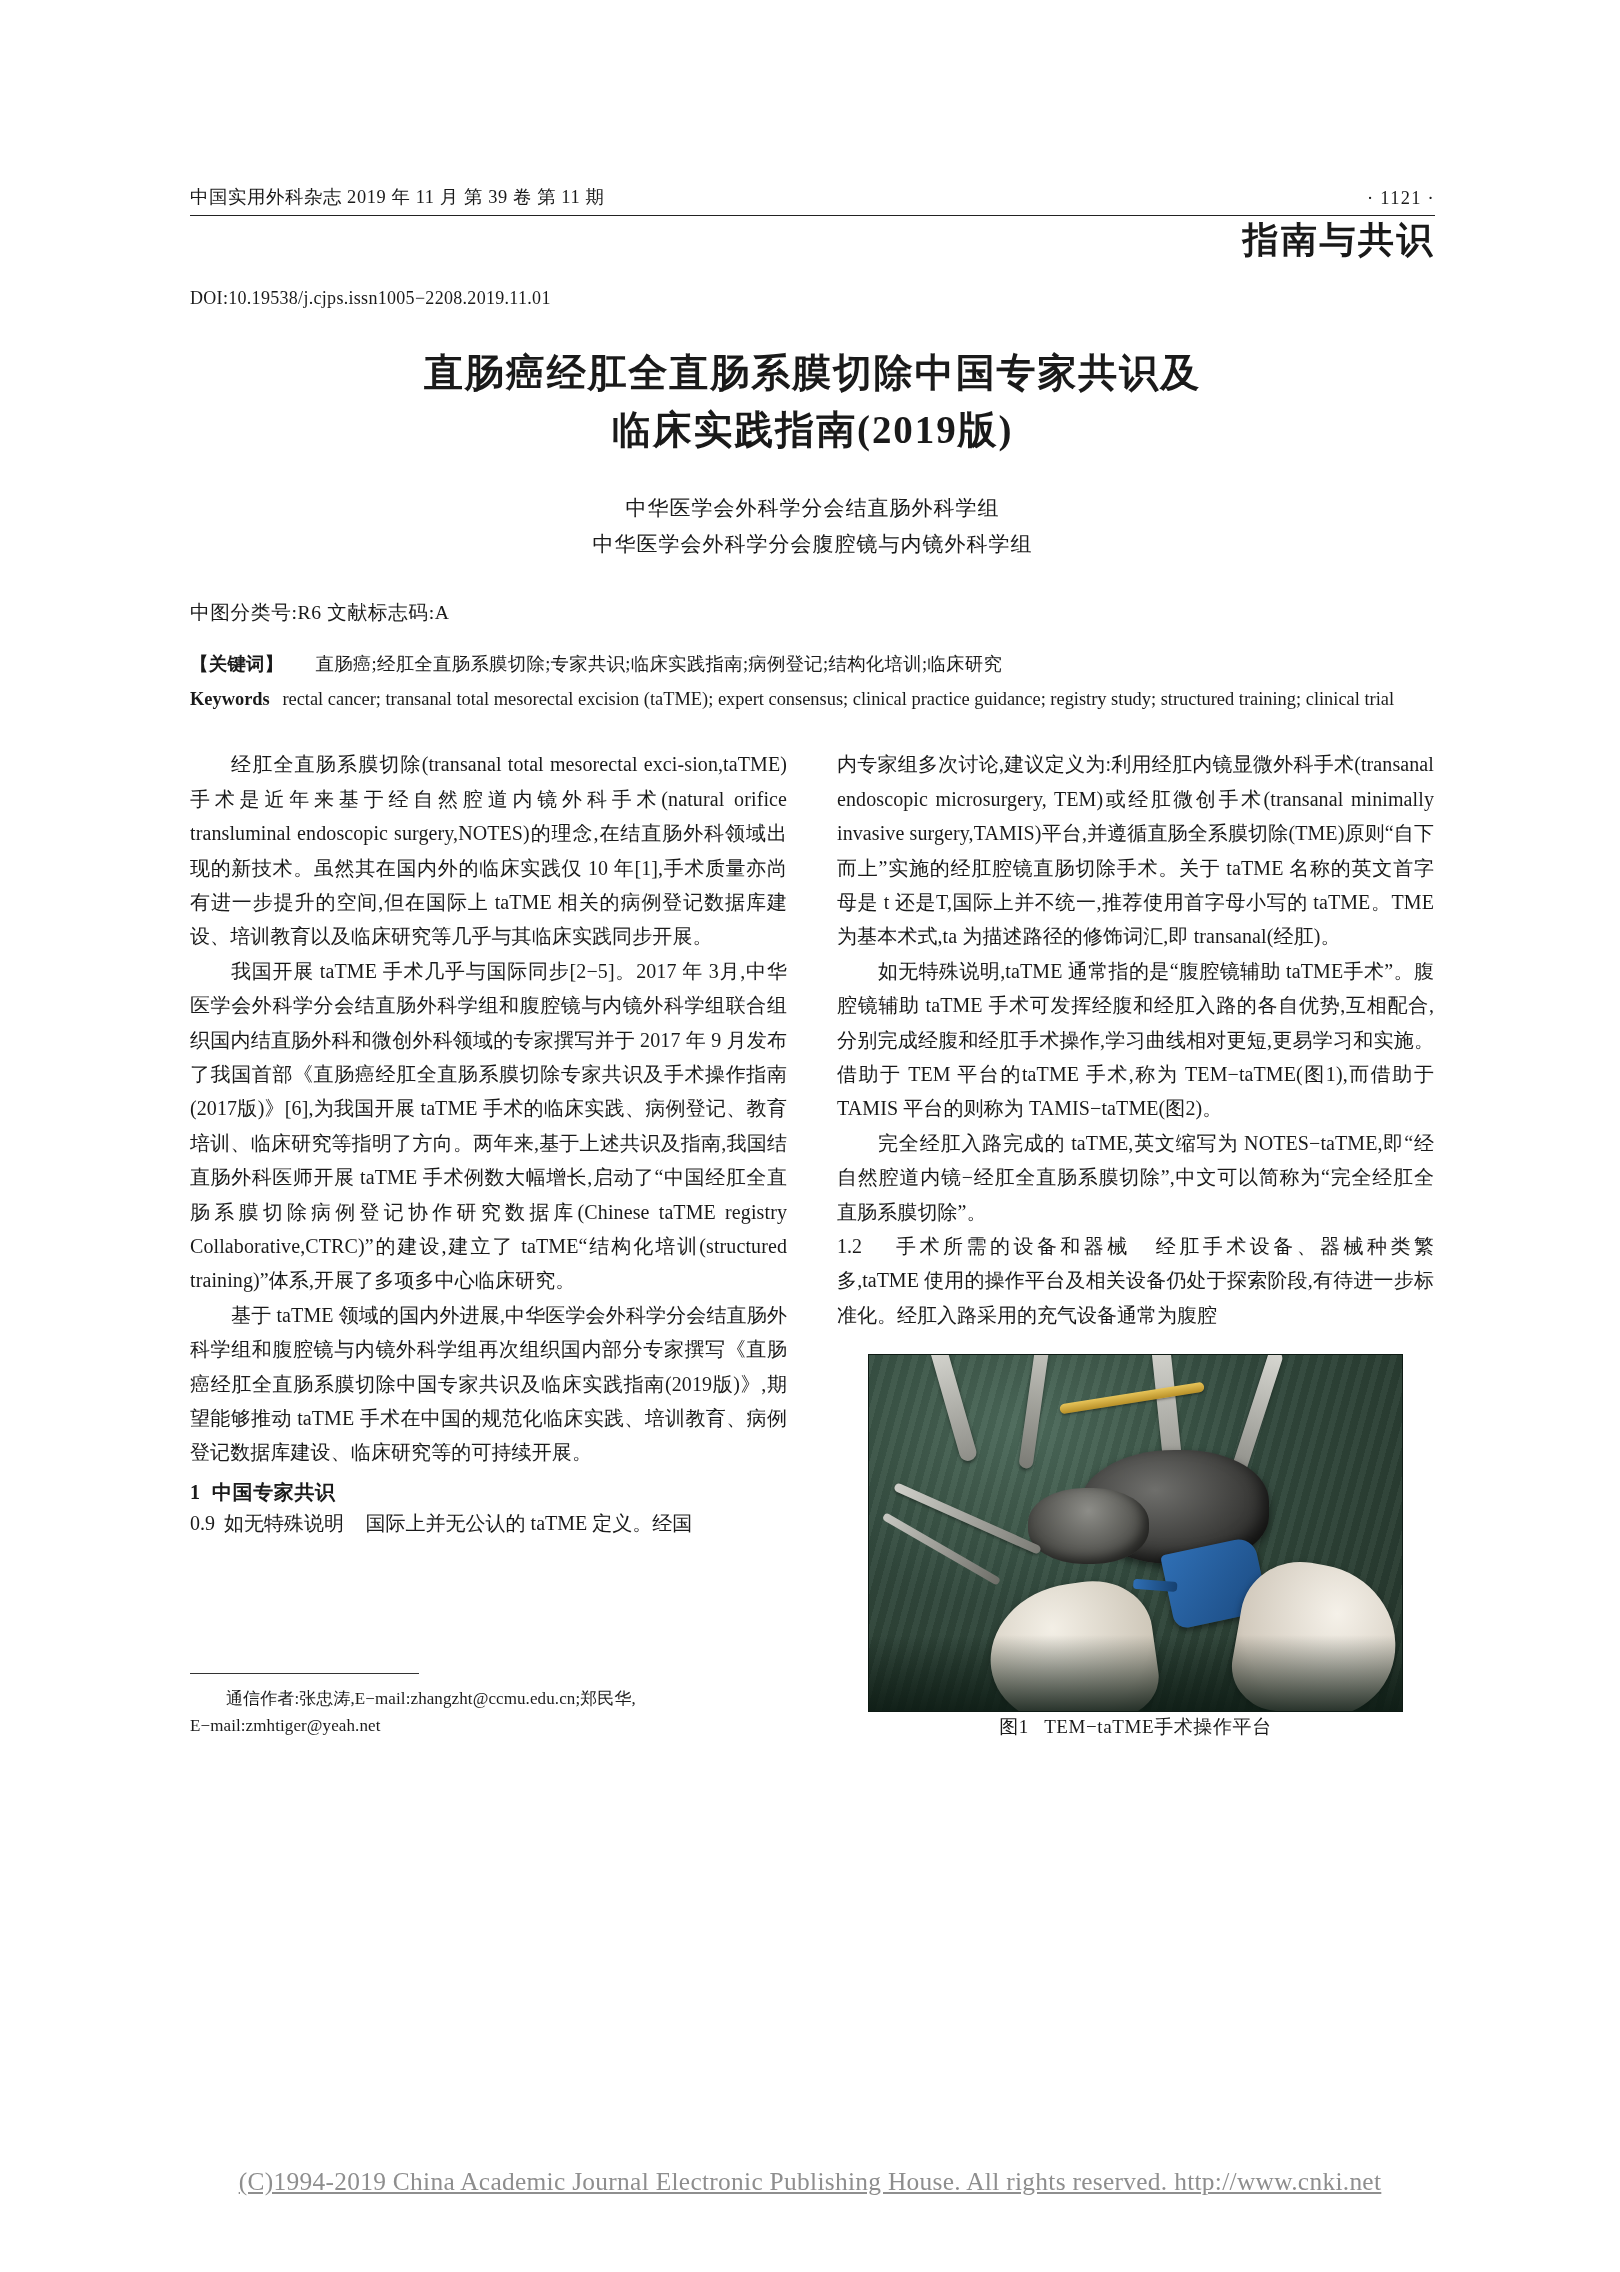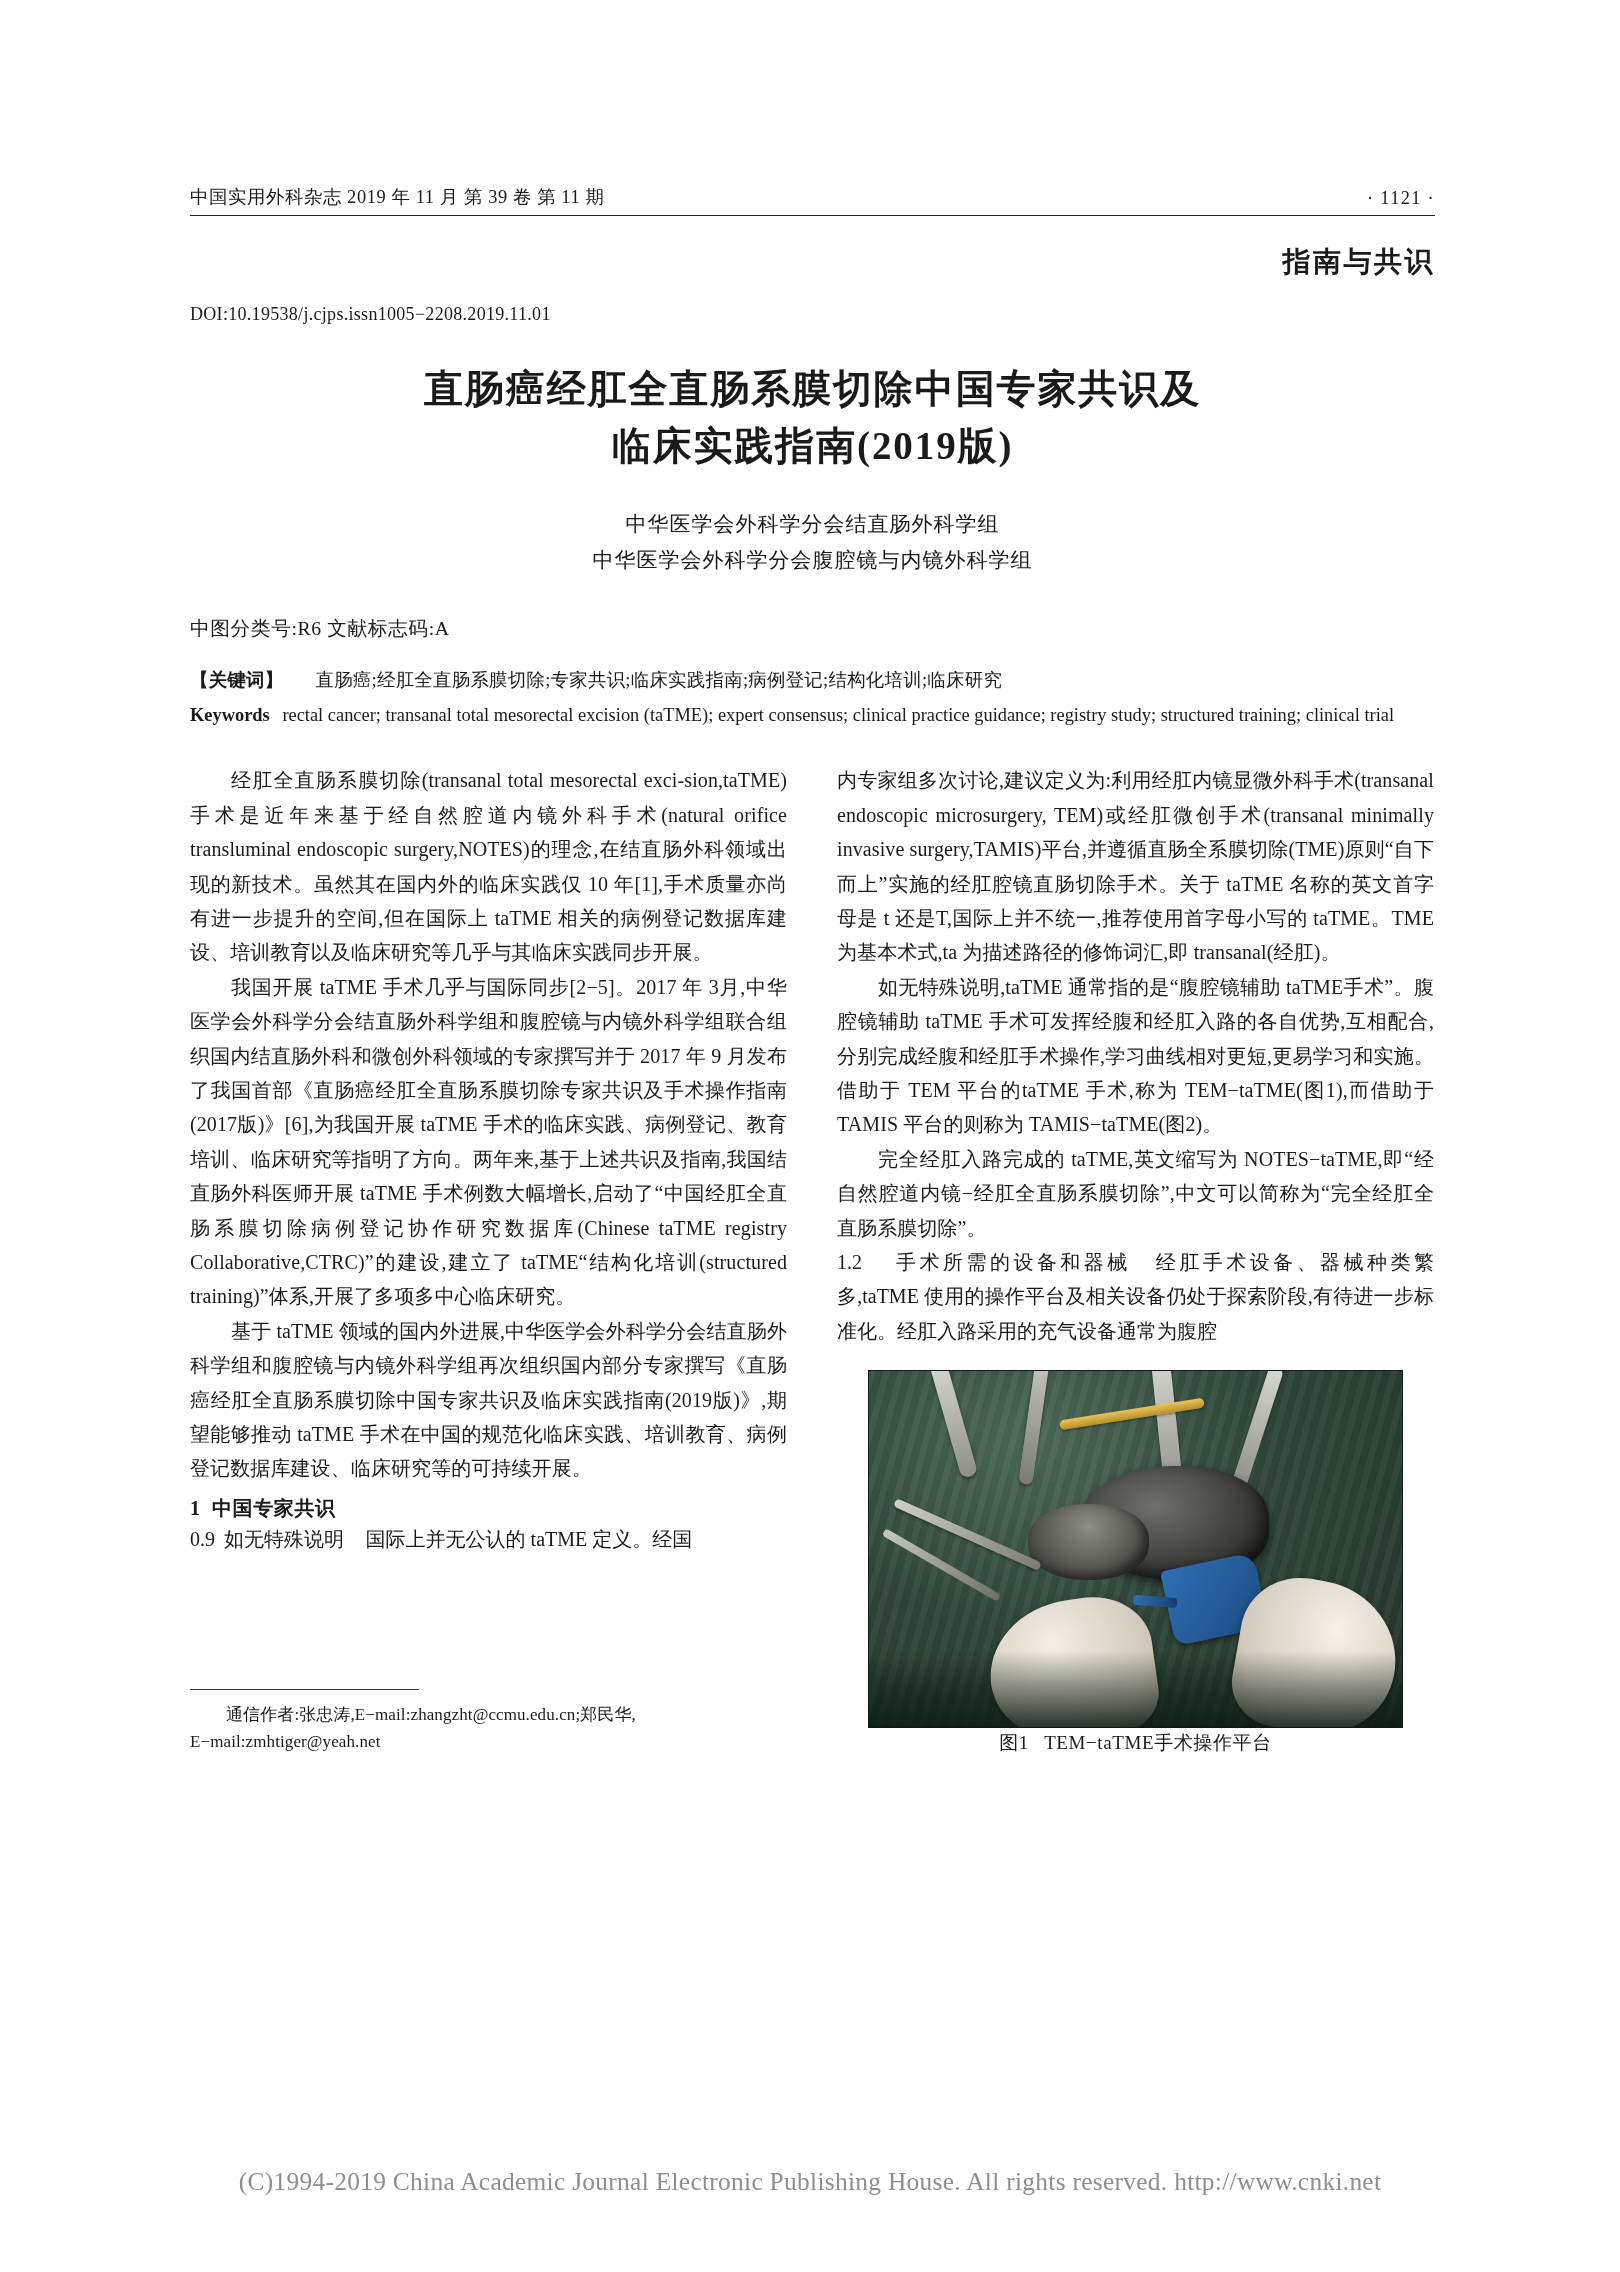--- a/index.html
+++ b/index.html
@@ -39,24 +39,23 @@
     letter-spacing: 0.3px;
     padding-bottom: 6.3px;
     border-bottom: 1.3px solid #222;
     font-family: "Liberation Serif", serif;
   }
   .runhead .left { letter-spacing: 0.6px; }
   .runhead .right { font-size: 18.4px; letter-spacing: 1.3px; }
 
   .section-label {
     text-align: right;
-    font-size: 28px;
+    font-size: 36px;
     font-weight: bold;
     letter-spacing: 2.5px;
-    margin-top: 27px;
   }
 
   .doi {
     font-size: 18px;
     margin-top: 23px;
     letter-spacing: 0.3px;
   }
 
   .title {
     text-align: center;
@@ -261,20 +260,21 @@
   .copyright {
     position: absolute;
     left: 0;
     top: 2167px;
     width: 1620px;
     text-align: center;
     font-size: 25.4px;
     color: #8e8e8e;
     letter-spacing: 0.3px;
     font-family: "Liberation Serif", serif;
+    text-decoration: underline;
   }
 </style>
 </head>
 <body>
 
 <div class="page">
   <div class="content">
 
     <div class="runhead">
       <div class="left">中国实用外科杂志  2019 年 11 月  第 39 卷  第 11 期</div>

